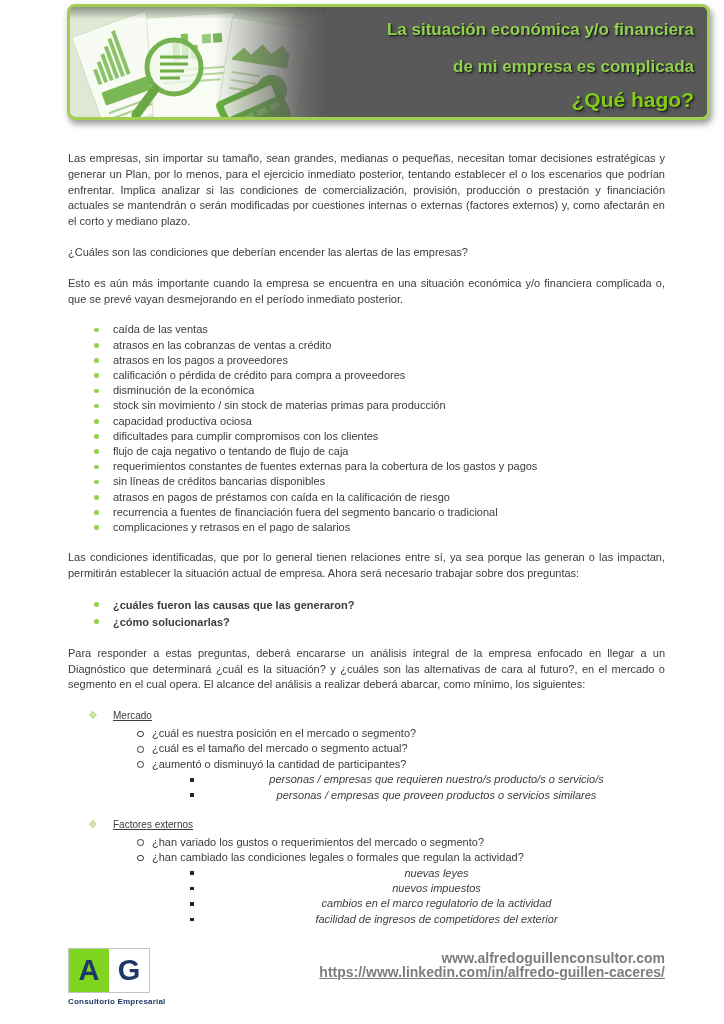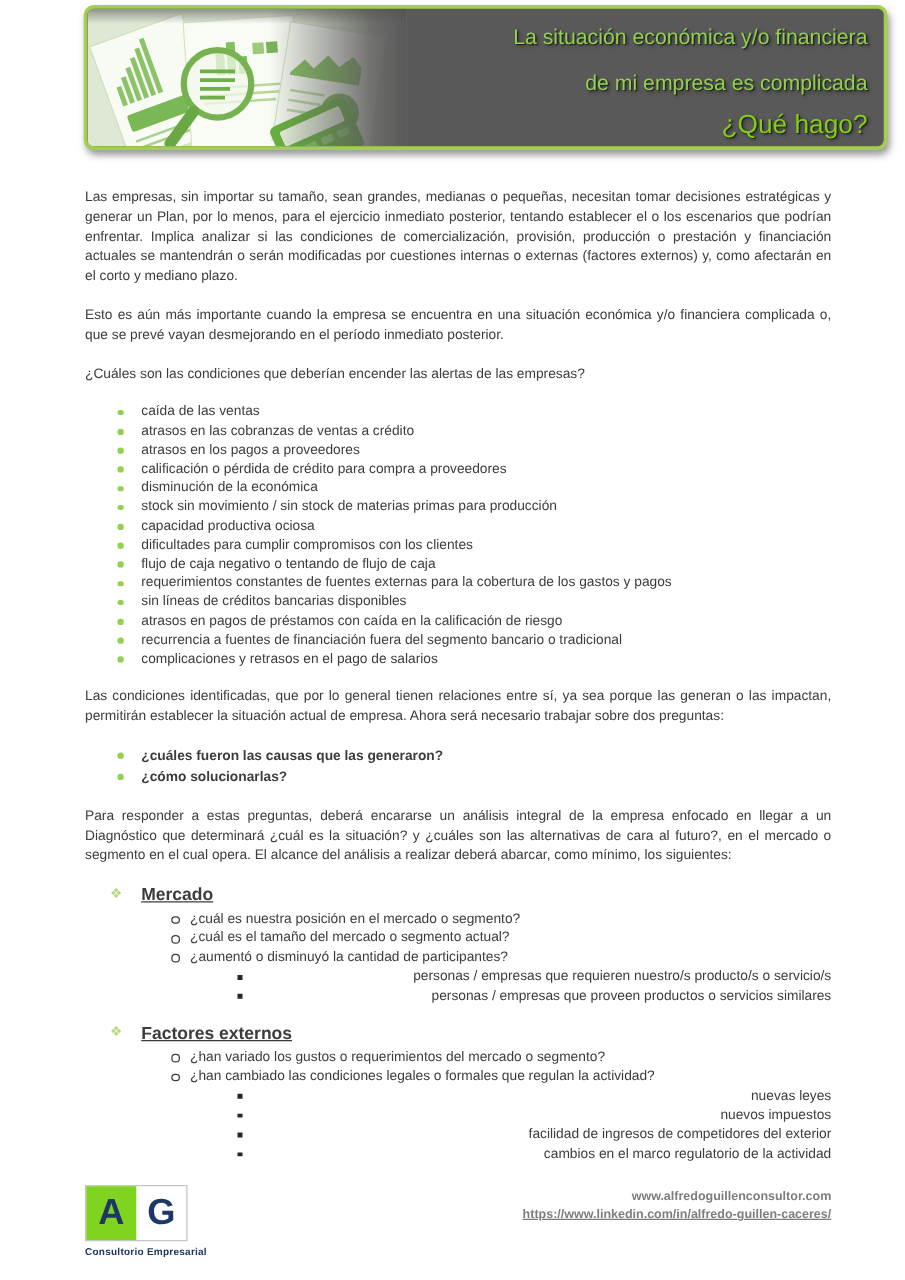--- a/index.html
+++ b/index.html
@@ -9,21 +9,21 @@
   }
   
   .banner{
     position:absolute;left:67px;top:4px;width:637px;height:110px;
     background:#595959;border:3px solid #a2cf4e;border-radius:8px;
     box-shadow:2px 4px 6px rgba(70,70,70,.55);overflow:hidden;
   }
   .banner-art{position:absolute;left:0;top:0;height:110px;width:255px;}
   .banner-titles{position:absolute;right:13px;top:0;left:0;text-align:right;}
   .title-line{
-    font-weight:normal;color:#92d050;font-size:17px;line-height:20px;
+    font-weight:bold;color:#92d050;font-size:17px;line-height:20px;
     text-shadow:1px 1px 1px rgba(20,20,20,.85),2px 2px 3px rgba(0,0,0,.35);
   }
   .title-line.l1{margin-top:13px;}
   .title-line.l2{margin-top:17px;}
   .title-line.l3{margin-top:13px;font-size:21px;color:#84cc16;}
   
   .content{
     position:absolute;left:68px;top:151px;width:597px;
     font-size:11px;line-height:15.8px;text-align:justify;
   }
@@ -34,42 +34,42 @@
   .dot-list li::before{
     content:"";position:absolute;left:1px;top:5.4px;width:4.6px;height:4.6px;
     border-radius:50%;background:#92d050;
   }
   .q-list{margin:0 0 15px 0;}
   .q-list li{font-weight:bold;line-height:17px;}
   .section{margin-bottom:2px;}
   .sec-head{position:relative;margin-left:20px;padding-left:25px;margin-bottom:2px;text-align:left;}
   .diamond-icon{position:absolute;left:0;top:0;color:#b4d97e;font-size:11px;}
   .diamond-icon::before{content:"\2756";}
-  .sec-title{font-weight:bold;text-decoration:underline;font-size:14px;}
+  .sec-title{font-weight:normal;text-decoration:underline;font-size:10px;}
   .circle-list{margin:0 0 14px 0;}
   .circle-list > li{position:relative;margin-left:68px;padding-left:16px;line-height:15.4px;text-align:left;}
   .circle-list > li::before{
     content:"";position:absolute;left:1px;top:4.6px;width:4.6px;height:4.6px;
     border:1px solid #3c3c3c;border-radius:50%;background:transparent;
   }
-  .square-list li{position:relative;margin-left:37px;padding-left:19px;line-height:15.4px;text-align:right;}
+  .square-list li{position:relative;margin-left:37px;padding-left:19px;line-height:15.4px;text-align:center;font-style:italic;}
   .square-list li::before{
     content:"";position:absolute;left:1px;top:5.8px;width:3.6px;height:3.6px;background:#262626;
   }
   
   .footer{
     position:absolute;left:68px;top:948px;width:597px;
     display:flex;justify-content:space-between;align-items:flex-start;
   }
   .logo-box{display:flex;width:82px;height:45px;border:1px solid #c4c4c4;background:#ffffff;box-sizing:border-box;}
   .logo-cell{flex:1;display:flex;align-items:center;justify-content:center;
     font-weight:bold;font-size:29px;color:#1d3866;}
   .logo-cell.a{background:#7ed41f;}
   .logo-tagline{font-size:8px;font-weight:bold;color:#1d3866;margin-top:4px;letter-spacing:.2px;}
-  .footer-links{text-align:right;font-size:10px;font-weight:bold;color:#7d7d7d;line-height:14px;padding-top:3px;}
+  .footer-links{text-align:right;font-size:14px;font-weight:bold;color:#7d7d7d;line-height:14px;padding-top:3px;}
   .footer-links a{color:#7d7d7d;text-decoration:none;display:block;}
   .footer-links a.underlined{text-decoration:underline;}
 </style>
 </head>
 <body>
 
 <header class="banner">
   <svg class="banner-art" viewBox="0 0 255 110" xmlns="http://www.w3.org/2000/svg" aria-hidden="true">
     <defs>
       <linearGradient id="fadeDark" x1="0" y1="0" x2="1" y2="0">
@@ -155,22 +155,22 @@
   </svg>
   <div class="banner-titles">
     <div class="title-line l1">La situación económica y/o financiera</div>
     <div class="title-line l2">de mi empresa es complicada</div>
     <div class="title-line l3">¿Qué hago?</div>
   </div>
 </header>
 
 <main class="content">
   <p>Las empresas, sin importar su tamaño, sean grandes, medianas o pequeñas, necesitan tomar decisiones estratégicas y generar un Plan, por lo menos, para el ejercicio inmediato posterior, tentando establecer el o los escenarios que podrían enfrentar. Implica analizar si las condiciones de comercialización, provisión, producción o prestación y financiación actuales se mantendrán o serán modificadas por cuestiones internas o externas (factores externos) y, como afectarán en el corto y mediano plazo.</p>
+  <p>¿Cuáles son las condiciones que deberían encender las alertas de las empresas?</p>
   <p>Esto es aún más importante cuando la empresa se encuentra en una situación económica  y/o financiera complicada o, que se prevé vayan desmejorando en el período inmediato posterior.</p>
-  <p>¿Cuáles son las condiciones que deberían encender las alertas de las empresas?</p>
 
   <ul class="dot-list">
 
   <li><span>caída de las ventas</span></li>
       <li><span>atrasos en las cobranzas de ventas a crédito</span></li>
       <li><span>atrasos en los pagos a proveedores</span></li>
       <li><span>calificación o pérdida de crédito para compra a proveedores</span></li>
       <li><span>disminución de la económica</span></li>
       <li><span>stock sin movimiento / sin stock de materias primas para producción</span></li>
       <li><span>capacidad productiva ociosa</span></li>
@@ -244,23 +244,23 @@
             </li>
 
             <li>
               <span>¿han cambiado las condiciones legales o formales que regulan la actividad?</span>
               <ul class="square-list">
 
                   <li><span>nuevas leyes</span></li>
 
                   <li><span>nuevos impuestos</span></li>
 
+                  <li><span>cambios en el marco regulatorio de la actividad</span></li>
+
                   <li><span>facilidad de ingresos de competidores del exterior</span></li>
-
-                  <li><span>cambios en el marco regulatorio de la actividad</span></li>
                 </ul>
             </li>
           </ul>
       </section>
     </div>
 </main>
 
 <footer class="footer">
   <div class="logo">
     <div class="logo-box">

